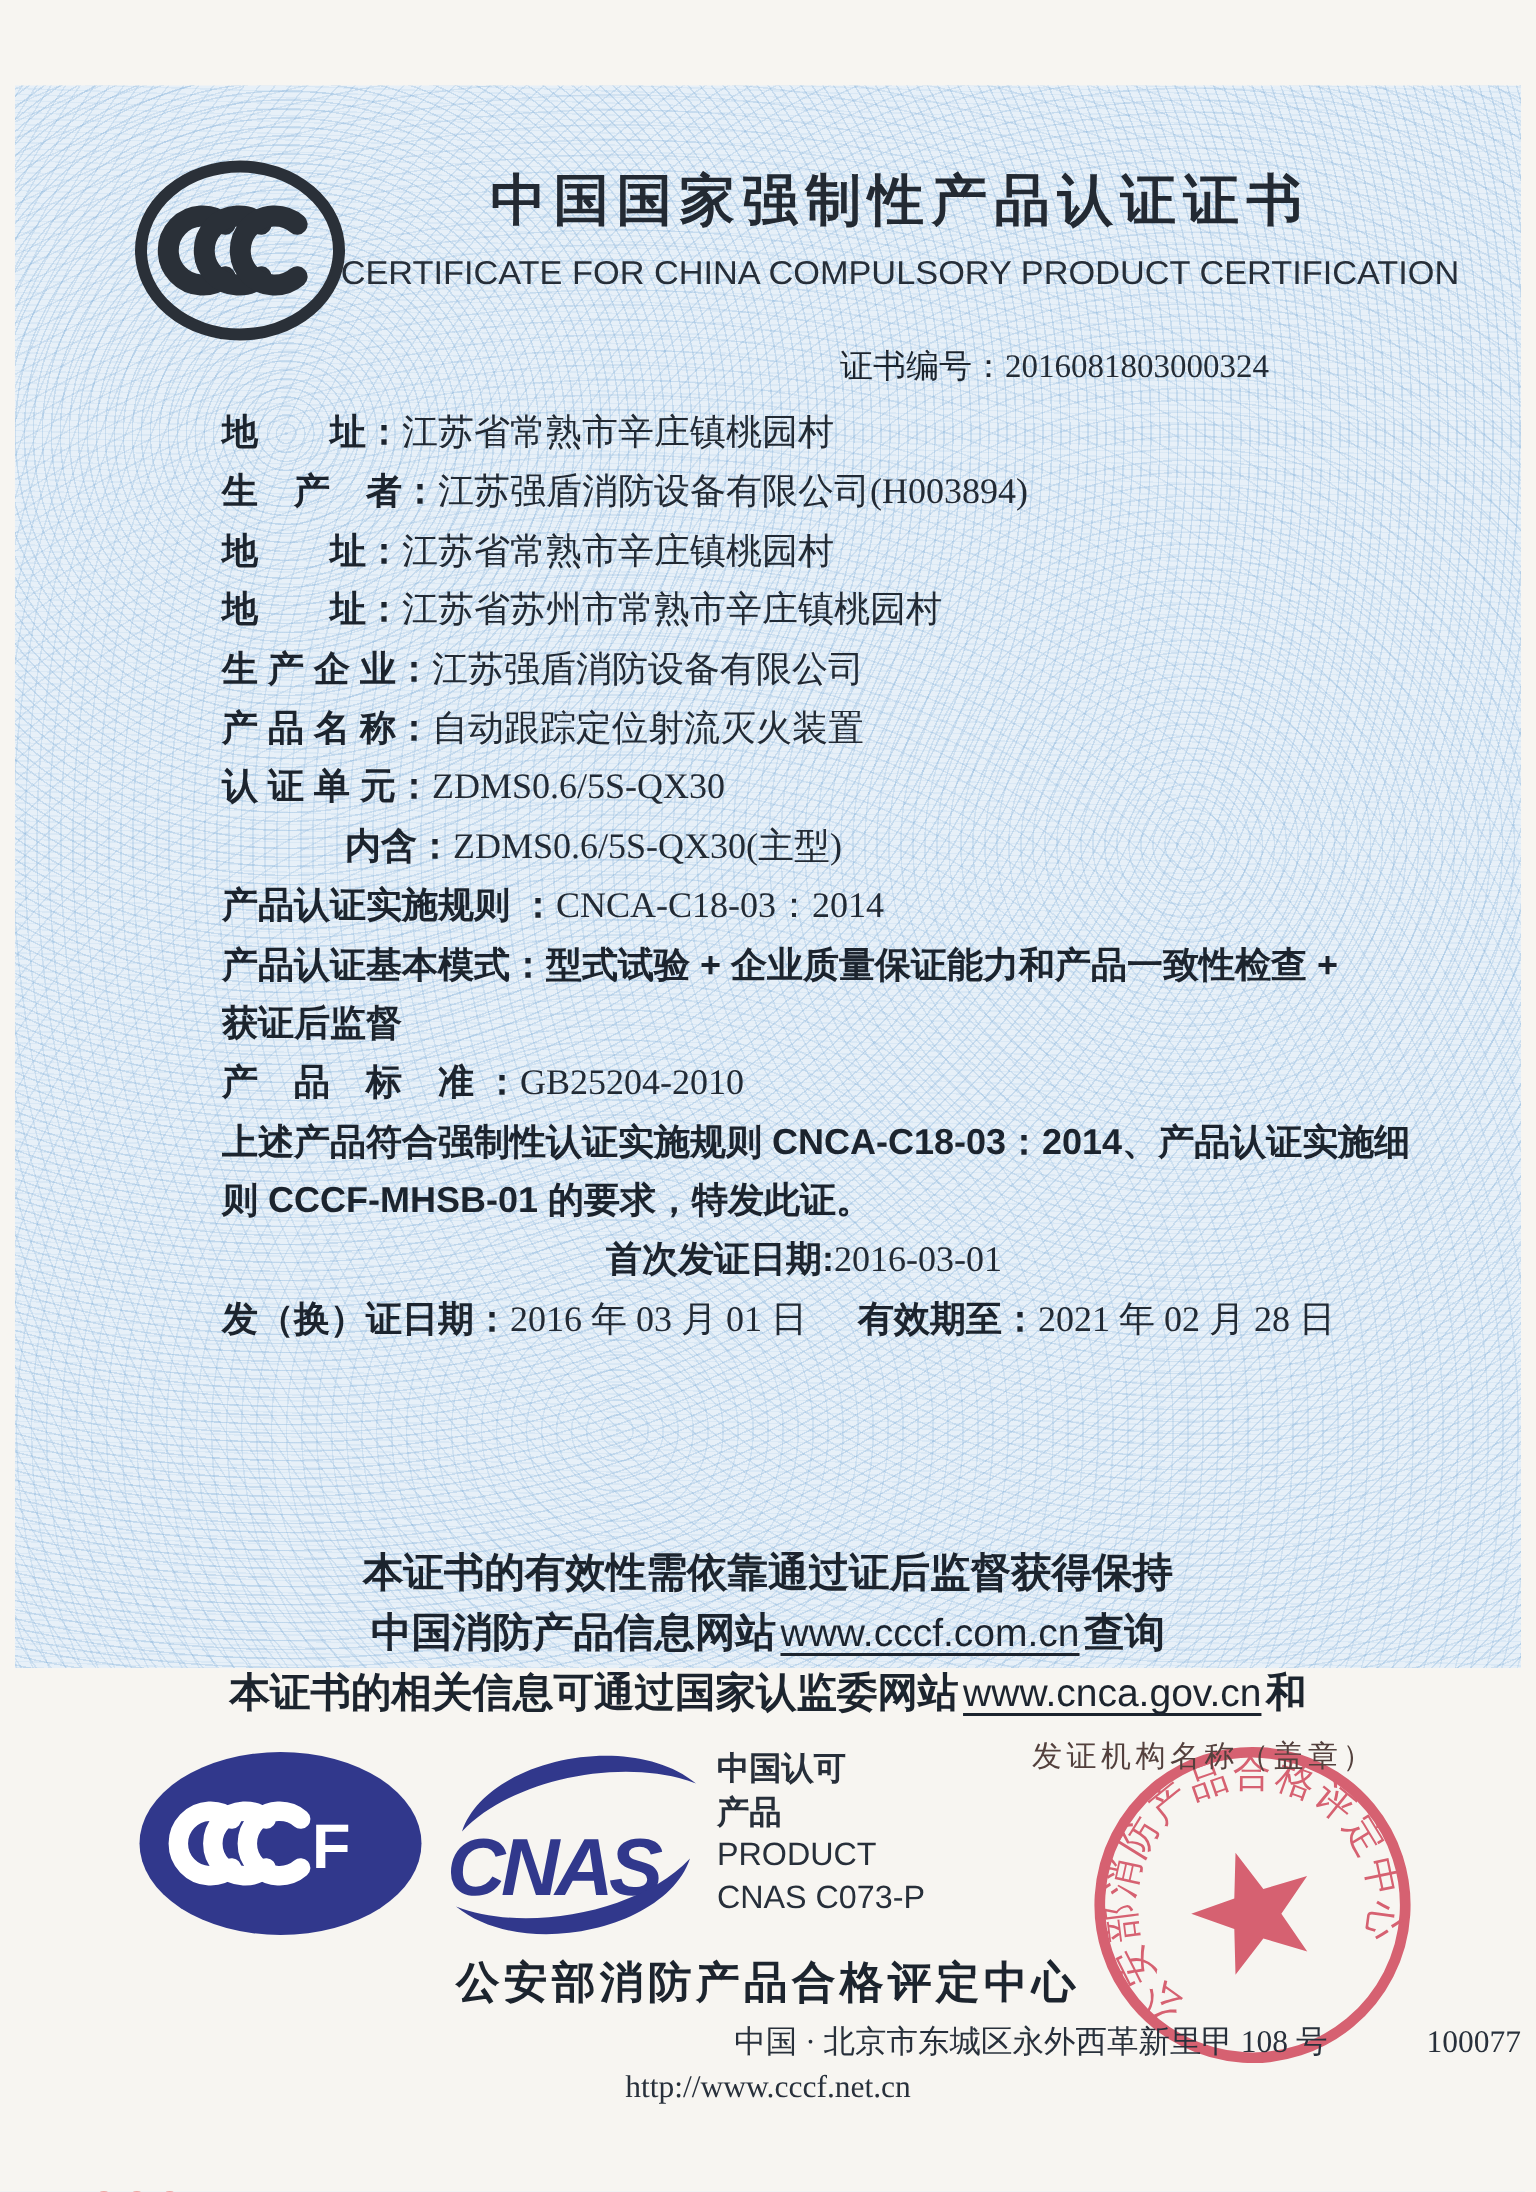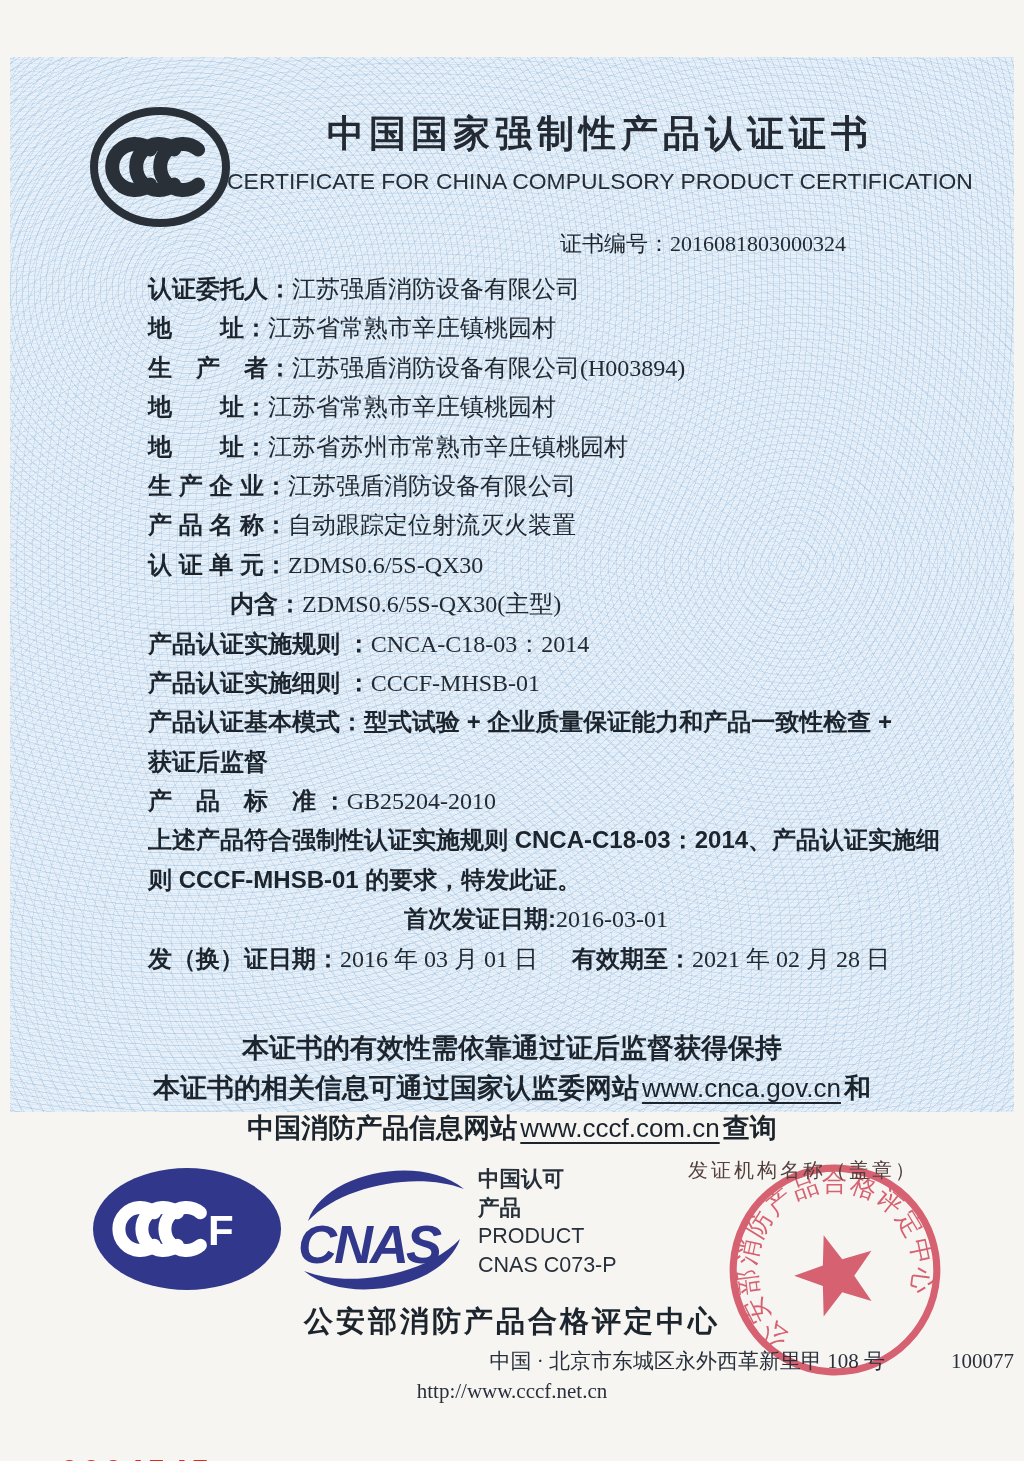--- a/index.html
+++ b/index.html
@@ -98,44 +98,42 @@
   </svg>
 
   <div class="title">中国国家强制性产品认证证书</div>
   <div class="subtitle">CERTIFICATE FOR CHINA COMPULSORY PRODUCT CERTIFICATION</div>
 
   <div class="certno">
     <span class="lab" style="font-family:'Liberation Serif','DejaVu Serif',serif;font-weight:normal">证书编号：</span><span>2016081803000324</span>
   </div>
 
   <div class="body">
-    <div class="row"><span class="lab">认证委托人：</span><span class="val">江苏强盾消防设备有限公司</span></div>
     <div class="row"><span class="lab">地　　址：</span><span class="val">江苏省常熟市辛庄镇桃园村</span></div>
     <div class="row"><span class="lab">生　产　者：</span><span class="val">江苏强盾消防设备有限公司(H003894)</span></div>
     <div class="row"><span class="lab">地　　址：</span><span class="val">江苏省常熟市辛庄镇桃园村</span></div>
     <div class="row"><span class="lab">地　　址：</span><span class="val">江苏省苏州市常熟市辛庄镇桃园村</span></div>
     <div class="row"><span class="lab">生 产 企 业：</span><span class="val">江苏强盾消防设备有限公司</span></div>
     <div class="row"><span class="lab">产 品 名 称：</span><span class="val">自动跟踪定位射流灭火装置</span></div>
     <div class="row"><span class="lab">认 证 单 元：</span><span class="val">ZDMS0.6/5S-QX30</span></div>
     <div class="row indent"><span class="lab">内含：</span><span class="val">ZDMS0.6/5S-QX30(主型)</span></div>
     <div class="row"><span class="lab">产品认证实施规则 ：</span><span class="val">CNCA-C18-03：2014</span></div>
-    <div class="row"><span class="lab">产品认证实施细则 ：</span><span class="val">CCCF-MHSB-01</span></div>
     <div class="row"><span class="lab">产品认证基本模式：</span><span class="val-hei">型式试验 + 企业质量保证能力和产品一致性检查 +</span></div>
     <div class="row"><span class="val-hei">获证后监督</span></div>
     <div class="row"><span class="lab">产　品　标　准 ：</span><span class="val">GB25204-2010</span></div>
     <div class="row"><span class="val-hei">上述产品符合强制性认证实施规则 CNCA-C18-03：2014、产品认证实施细</span></div>
     <div class="row"><span class="val-hei">则 CCCF-MHSB-01 的要求，特发此证。</span></div>
     <div class="row center"><span class="lab">首次发证日期:</span><span class="val">2016-03-01</span></div>
     <div class="row"><span class="lab">发（换）证日期：</span><span class="val">2016 年 03 月 01 日</span><span class="dgap"></span><span class="lab">有效期至：</span><span class="val">2021 年 02 月 28 日</span></div>
   </div>
 
   <div class="notice">
     <div class="nline">本证书的有效性需依靠通过证后监督获得保持</div>
+    <div class="nline"><span>中国消防产品信息网站</span><span class="nlink">www.cccf.com.cn</span><span>查询</span></div>
     <div class="nline"><span>本证书的相关信息可通过国家认监委网站</span><span class="nlink">www.cnca.gov.cn</span><span>和</span></div>
-    <div class="nline"><span>中国消防产品信息网站</span><span class="nlink">www.cccf.com.cn</span><span>查询</span></div>
   </div>
 
   <div class="marks">
 
     <svg class="cccf-mark" viewBox="0 0 198 128">
       <ellipse cx="99" cy="64" rx="94" ry="61" fill="#31388c"></ellipse>
       <g fill="none" stroke="#ffffff" stroke-width="13" stroke-linecap="round">
         <path d="M 66.4 47.7 A 21.5 21.5 0 1 0 66.4 80.3"></path>
         <path d="M 89.4 47.7 A 21.5 21.5 0 1 0 89.4 80.3"></path>
         <path d="M 112.4 47.7 A 21.5 21.5 0 1 0 112.4 80.3"></path>

